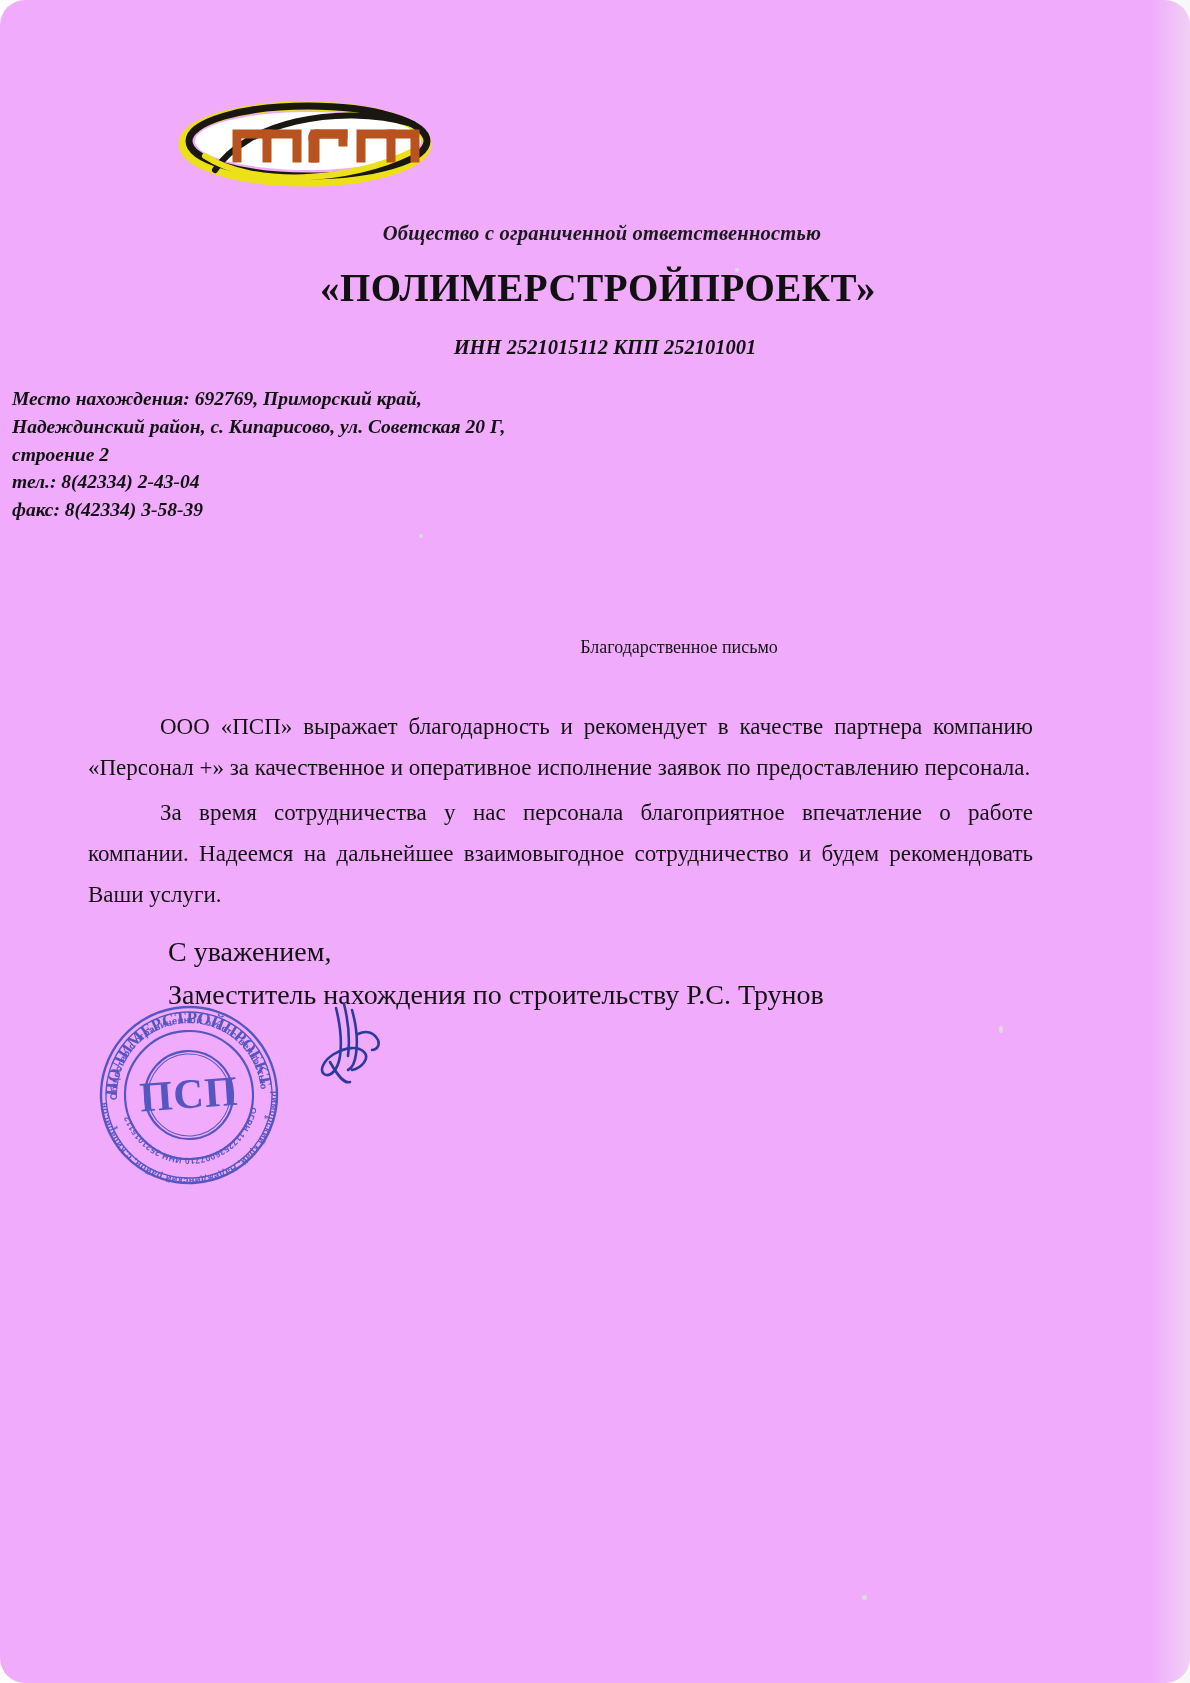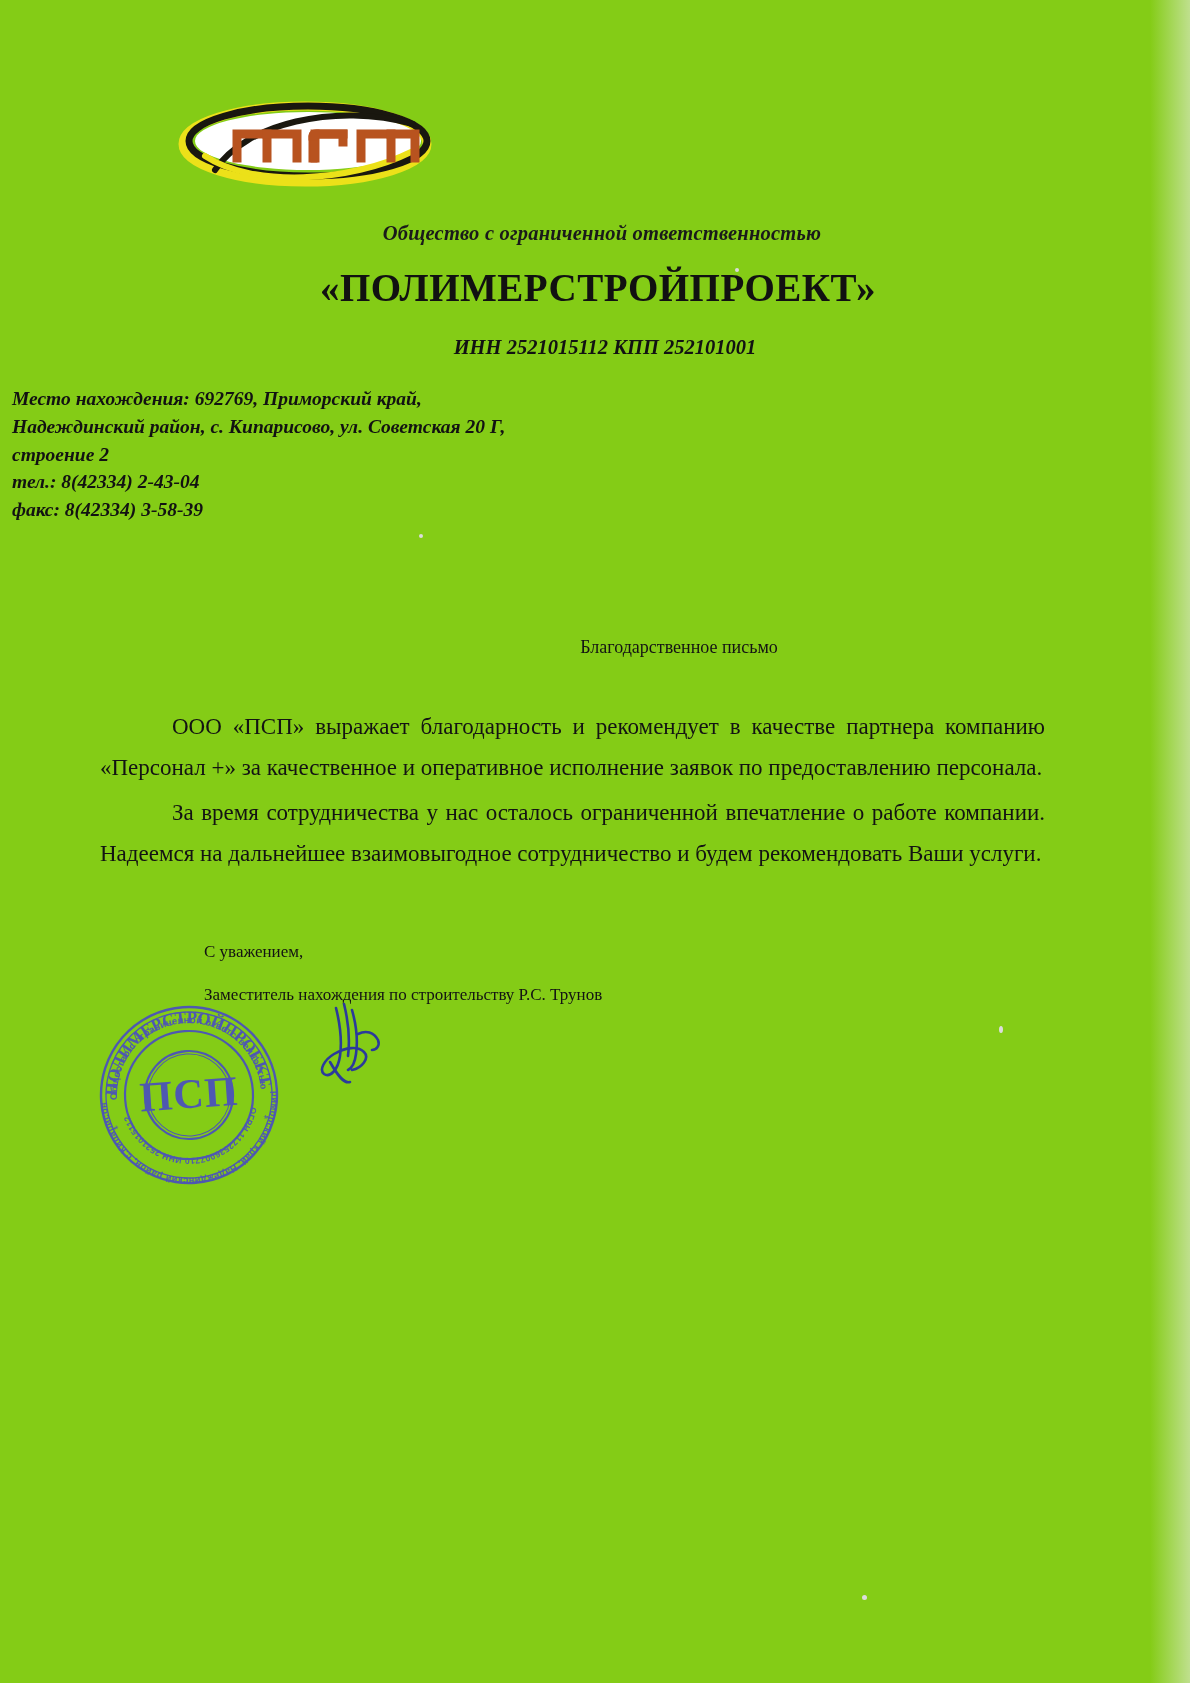--- a/index.html
+++ b/index.html
@@ -14,21 +14,22 @@
     position: relative;
     overflow: hidden;
     font-family: "Liberation Serif", "DejaVu Serif", serif;
     color: #121212;
   }
 
   
   .page {
     position: absolute;
     inset: 0;
-    background: #84cc16;
+    background: #f0abfc;
+    border-radius: 25px;
   }
   .page::before {
     
     content: "";
     position: absolute;
     top: 0; right: 0; bottom: 0;
     width: 40px;
     background: linear-gradient(to right, rgba(255,255,255,0), rgba(240,240,240,0.55));
     pointer-events: none;
   }
@@ -101,21 +102,21 @@
     width: 100%;
     text-align: center;
     padding-left: 168px;
     box-sizing: border-box;
     font-size: 18px;
     color: #141414;
   }
 
   .body-block {
     position: absolute;
-    left: 100px;
+    left: 88px;
     top: 706px;
     width: 945px;
   }
 
   .para {
     font-size: 23px;
     line-height: 41px;
     text-align: justify;
     text-align-last: left;
     text-indent: 72px;
@@ -124,24 +125,23 @@
   }
   .para.p2 { margin-top: 4px; }
 
   .signature-block {
     position: absolute;
     left: 168px;
     top: 930px;
     width: 700px;
   }
   .sig-line {
-    font-size: 17px;
+    font-size: 28px;
     line-height: 43px;
     color: #131313;
-    margin-left: 36px;
   }
 
   
   .stamp {
     position: absolute;
     left: 84px;
     top: 1000px;
     width: 210px;
     height: 190px;
     color: #4a4fbf;
@@ -213,21 +213,21 @@
       <span class="line">строение 2</span>
       <span class="line">тел.: 8(42334) 2-43-04</span>
       <span class="line">факс: 8(42334) 3-58-39</span>
     </div>
   </header>
 
   <div class="letter-title">Благодарственное письмо</div>
 
   <main class="body-block">
     <p class="para p1">ООО «ПСП» выражает благодарность и рекомендует в качестве партнера компанию «Персонал +» за качественное и оперативное исполнение заявок по предоставлению персонала.</p>
-    <p class="para p2">За время сотрудничества у нас осталось ограниченной впечатление о работе компании. Надеемся на дальнейшее взаимовыгодное сотрудничество и будем рекомендовать Ваши услуги.</p>
+    <p class="para p2">За время сотрудничества у нас персонала благоприятное впечатление о работе компании. Надеемся на дальнейшее взаимовыгодное сотрудничество и будем рекомендовать Ваши услуги.</p>
   </main>
 
   <div class="signature-block">
     <div class="sig-line">С уважением,</div>
     <div class="sig-line">Заместитель нахождения по строительству Р.С. Трунов</div>
   </div>
 
   <div class="stamp">
     <svg width="210" height="190" viewBox="0 0 210 190" aria-hidden="true">
       <defs>

